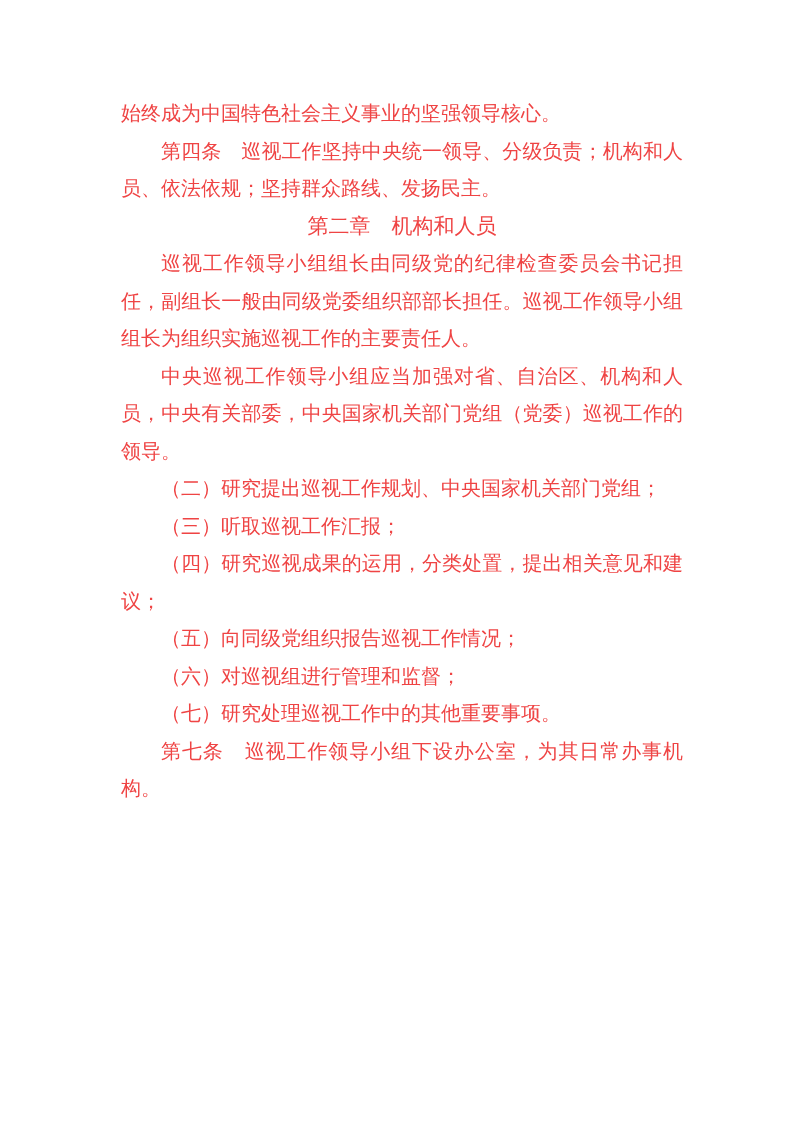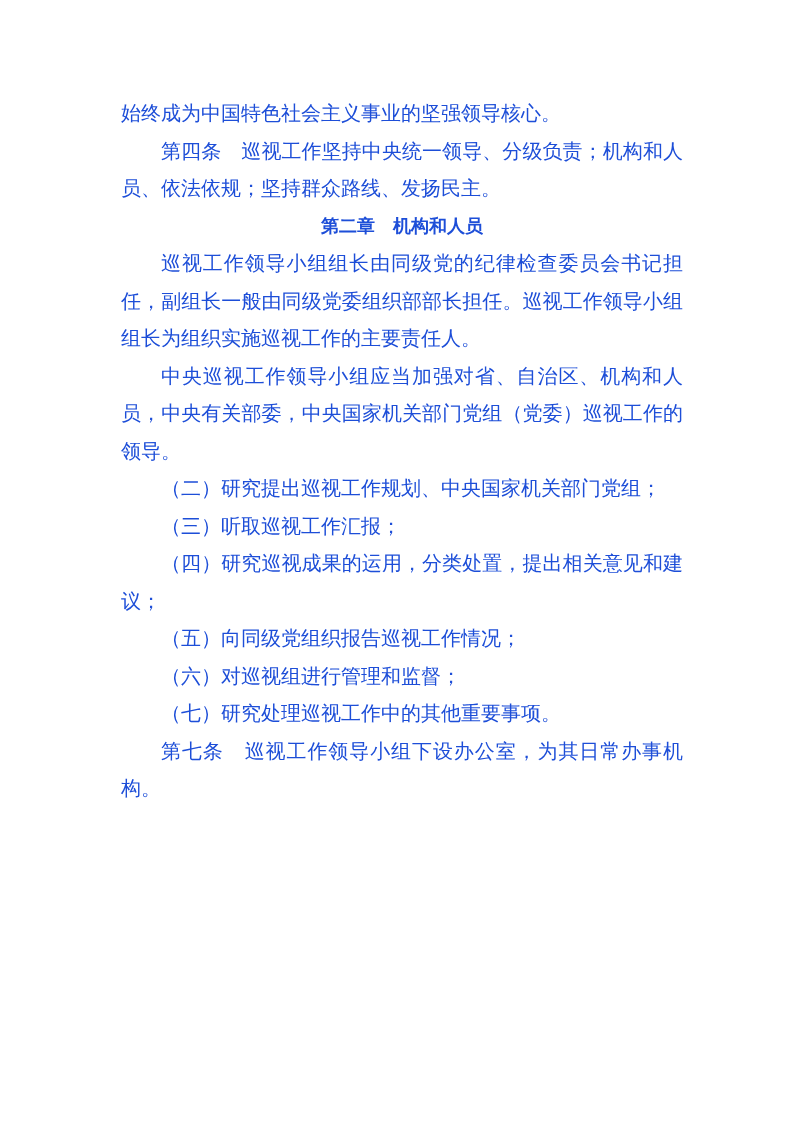--- a/index.html
+++ b/index.html
@@ -17,40 +17,40 @@
     width: 793px;
     height: 1122px;
     background: #ffffff;
     overflow: hidden;
   }
   .text-block {
     position: absolute;
     left: 121px;
     top: 95px;
     width: 562px;
-    color: #1d4ed8;
+    color: #ef4444;
     font-size: 20px;
     line-height: 37.5px;
     text-align: justify;
     text-justify: inter-ideograph;
   }
   .text-block p {
     margin: 0;
     padding: 0;
   }
   p.body-para {
     text-indent: 0;
   }
   p.body-para.indented {
     text-indent: 2em;
   }
   p.chapter-heading {
     text-align: center;
-    font-weight: bold;
-    font-size: 18px;
+    font-weight: normal;
+    font-size: 21px;
     text-indent: 0;
   }
 </style>
 </head>
 <body>
 
 <div class="page">
   <div class="text-block">
       <p class="body-para">始终成为中国特色社会主义事业的坚强领导核心。</p>
       <p class="body-para indented">第四条　巡视工作坚持中央统一领导、分级负责；机构和人员、依法依规；坚持群众路线、发扬民主。</p>

